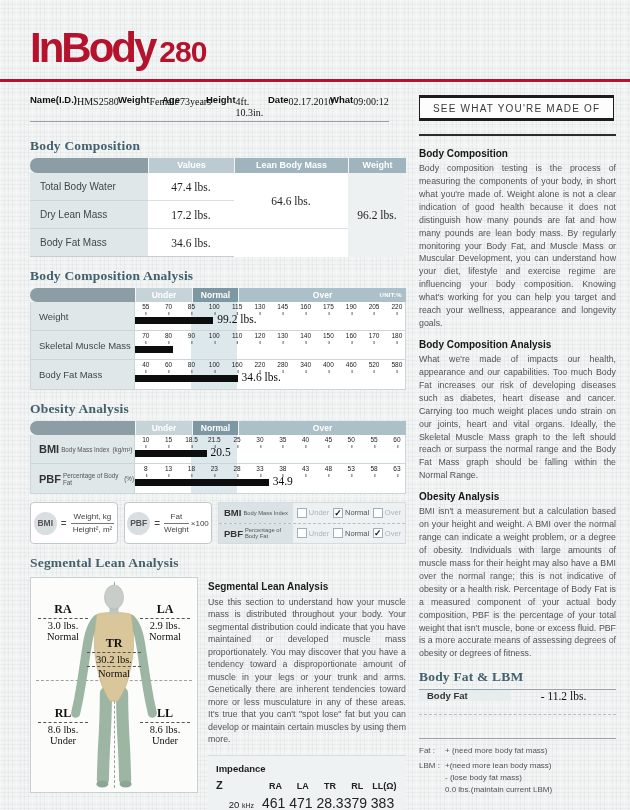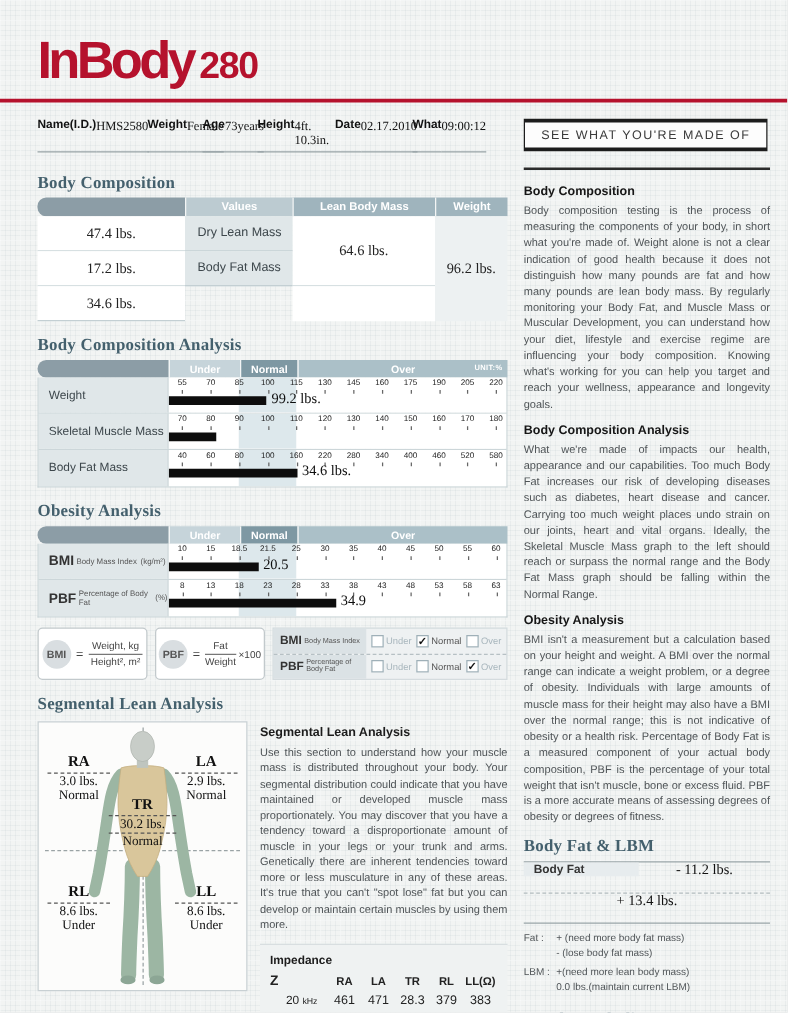--- a/index.html
+++ b/index.html
@@ -109,21 +109,21 @@
   .seg-heading{ font-size:10px; font-weight:bold; color:#1c1c1c; margin:4px 0 4px; }
   .seg-text{ font-size:8.8px; color:#4f5457; text-align:justify; line-height:1.42; }
   .impedance{ margin-top:9px; background:#eff2f2; border-top:1px solid #d8dee0; padding:7px 8px 9px; }
   .imp-title{ font-weight:bold; font-size:9.5px; color:#1c1c1c; margin-bottom:5px; }
   .imp-table{ display:grid; grid-template-columns:46px repeat(5, 1fr); row-gap:4px; align-items:baseline; }
   .imp-z{ font-weight:bold; font-size:11px; }
   .imp-h{ font-size:9px; font-weight:bold; text-align:center; }
   .imp-freq{ font-size:9.5px; text-align:right; padding-right:8px; white-space:nowrap; }
   .imp-freq .khz{ font-size:7px; }
   .imp-cells{ display:contents; }
-  .imp-cell{ font-size:10px; text-align:center; }
+  .imp-cell{ font-size:14px; text-align:left; }
   
   .ipanel h3{ font-size:10px; font-weight:bold; color:#161616; margin:5px 0 3px; }
   .ipanel p{ font-size:8.8px; color:#4f5457; text-align:justify; line-height:1.47; margin-bottom:9px; }
   .bfl-table{ border-top:1px solid #9aa5a9; border-bottom:1px solid #9aa5a9; }
   .bfl-row{ display:flex; height:24px; align-items:flex-start; }
   .bfl-row + .bfl-row{ border-top:1px dashed #b3bcbf; }
   .bfl-label{ width:92px; flex:none; background:#e7ecee; display:flex; align-items:center; padding-left:8px; font-size:9.5px; font-weight:bold; color:#333; }
   .bfl-value{ flex:1; display:flex; align-items:center; justify-content:center; font-family:"Liberation Serif", serif; font-size:11.5px; color:#111; }
   .bfl-notes{ font-size:8px; color:#4f5457; margin-top:6px; line-height:1.5; }
   .note-row{ display:flex; }
@@ -175,20 +175,21 @@
 
     <div class="leftcol">
 
       <div class="stitle first">Body Composition</div>
       <div class="bc-table">
         <div class="bch cap"></div>
         <div class="bch values">Values</div>
         <div class="bch lbm">Lean Body Mass</div>
         <div class="bch weight">Weight</div>
 
+        <div class="bc-label">Total Body Water</div>
         <div class="bc-value">47.4 lbs.</div>
         <div class="bc-merge cell-lbm">64.6 lbs.</div>
         <div class="bc-merge cell-weight">96.2 lbs.</div>
 
         <div class="bc-label">Dry Lean Mass</div>
         <div class="bc-value">17.2 lbs.</div>
 
         <div class="bc-label last">Body Fat Mass</div>
         <div class="bc-value last">34.6 lbs.</div>
         <div class="cell-lbm-empty"></div>
@@ -478,36 +479,35 @@
         <p>BMI isn't a measurement but a calculation based on your height and weight. A BMI over the normal range can indicate a weight problem, or a degree of obesity. Individuals with large amounts of muscle mass for their height may also have a BMI over the normal range; this is not indicative of obesity or a health risk. Percentage of Body Fat is a measured component of your actual body composition, PBF is the percentage of your total weight that isn't muscle, bone or excess fluid. PBF is a more accurate means of assessing degrees of obesity or degrees of fitness.</p>
       </div>
 
       <div class="stitle" style="margin-top:2px">Body Fat &amp; LBM</div>
       <div class="bfl-table">
         <div class="bfl-row">
           <div class="bfl-label">Body Fat</div>
           <div class="bfl-value">-  11.2  lbs.</div>
         </div>
         <div class="bfl-row">
-          <div class="bfl-value">+ 13.4  lbs.</div>
         </div>
       </div>
       <div class="bfl-notes">
         <div class="note-row">
             <span class="note-prefix">Fat :</span>
             <span>+ (need more body  fat mass)</span>
           </div>
+        <div class="note-row" style="margin-top:3px">
+            <span class="note-prefix">LBM :</span>
+            <span>+(need more lean body mass)</span>
+          </div>
         <div class="note-row">
             <span class="note-prefix"></span>
             <span>-  (lose body fat mass)</span>
           </div>
-        <div class="note-row" style="margin-top:3px">
-            <span class="note-prefix">LBM :</span>
-            <span>+(need more lean body mass)</span>
-          </div>
         <div class="note-row">
             <span class="note-prefix"></span>
             <span>0.0 lbs.(maintain current LBM)</span>
           </div>
       </div>
 
       <div class="stitle">Basal Metabolic Rate</div>
 
     </div>
   </div>

